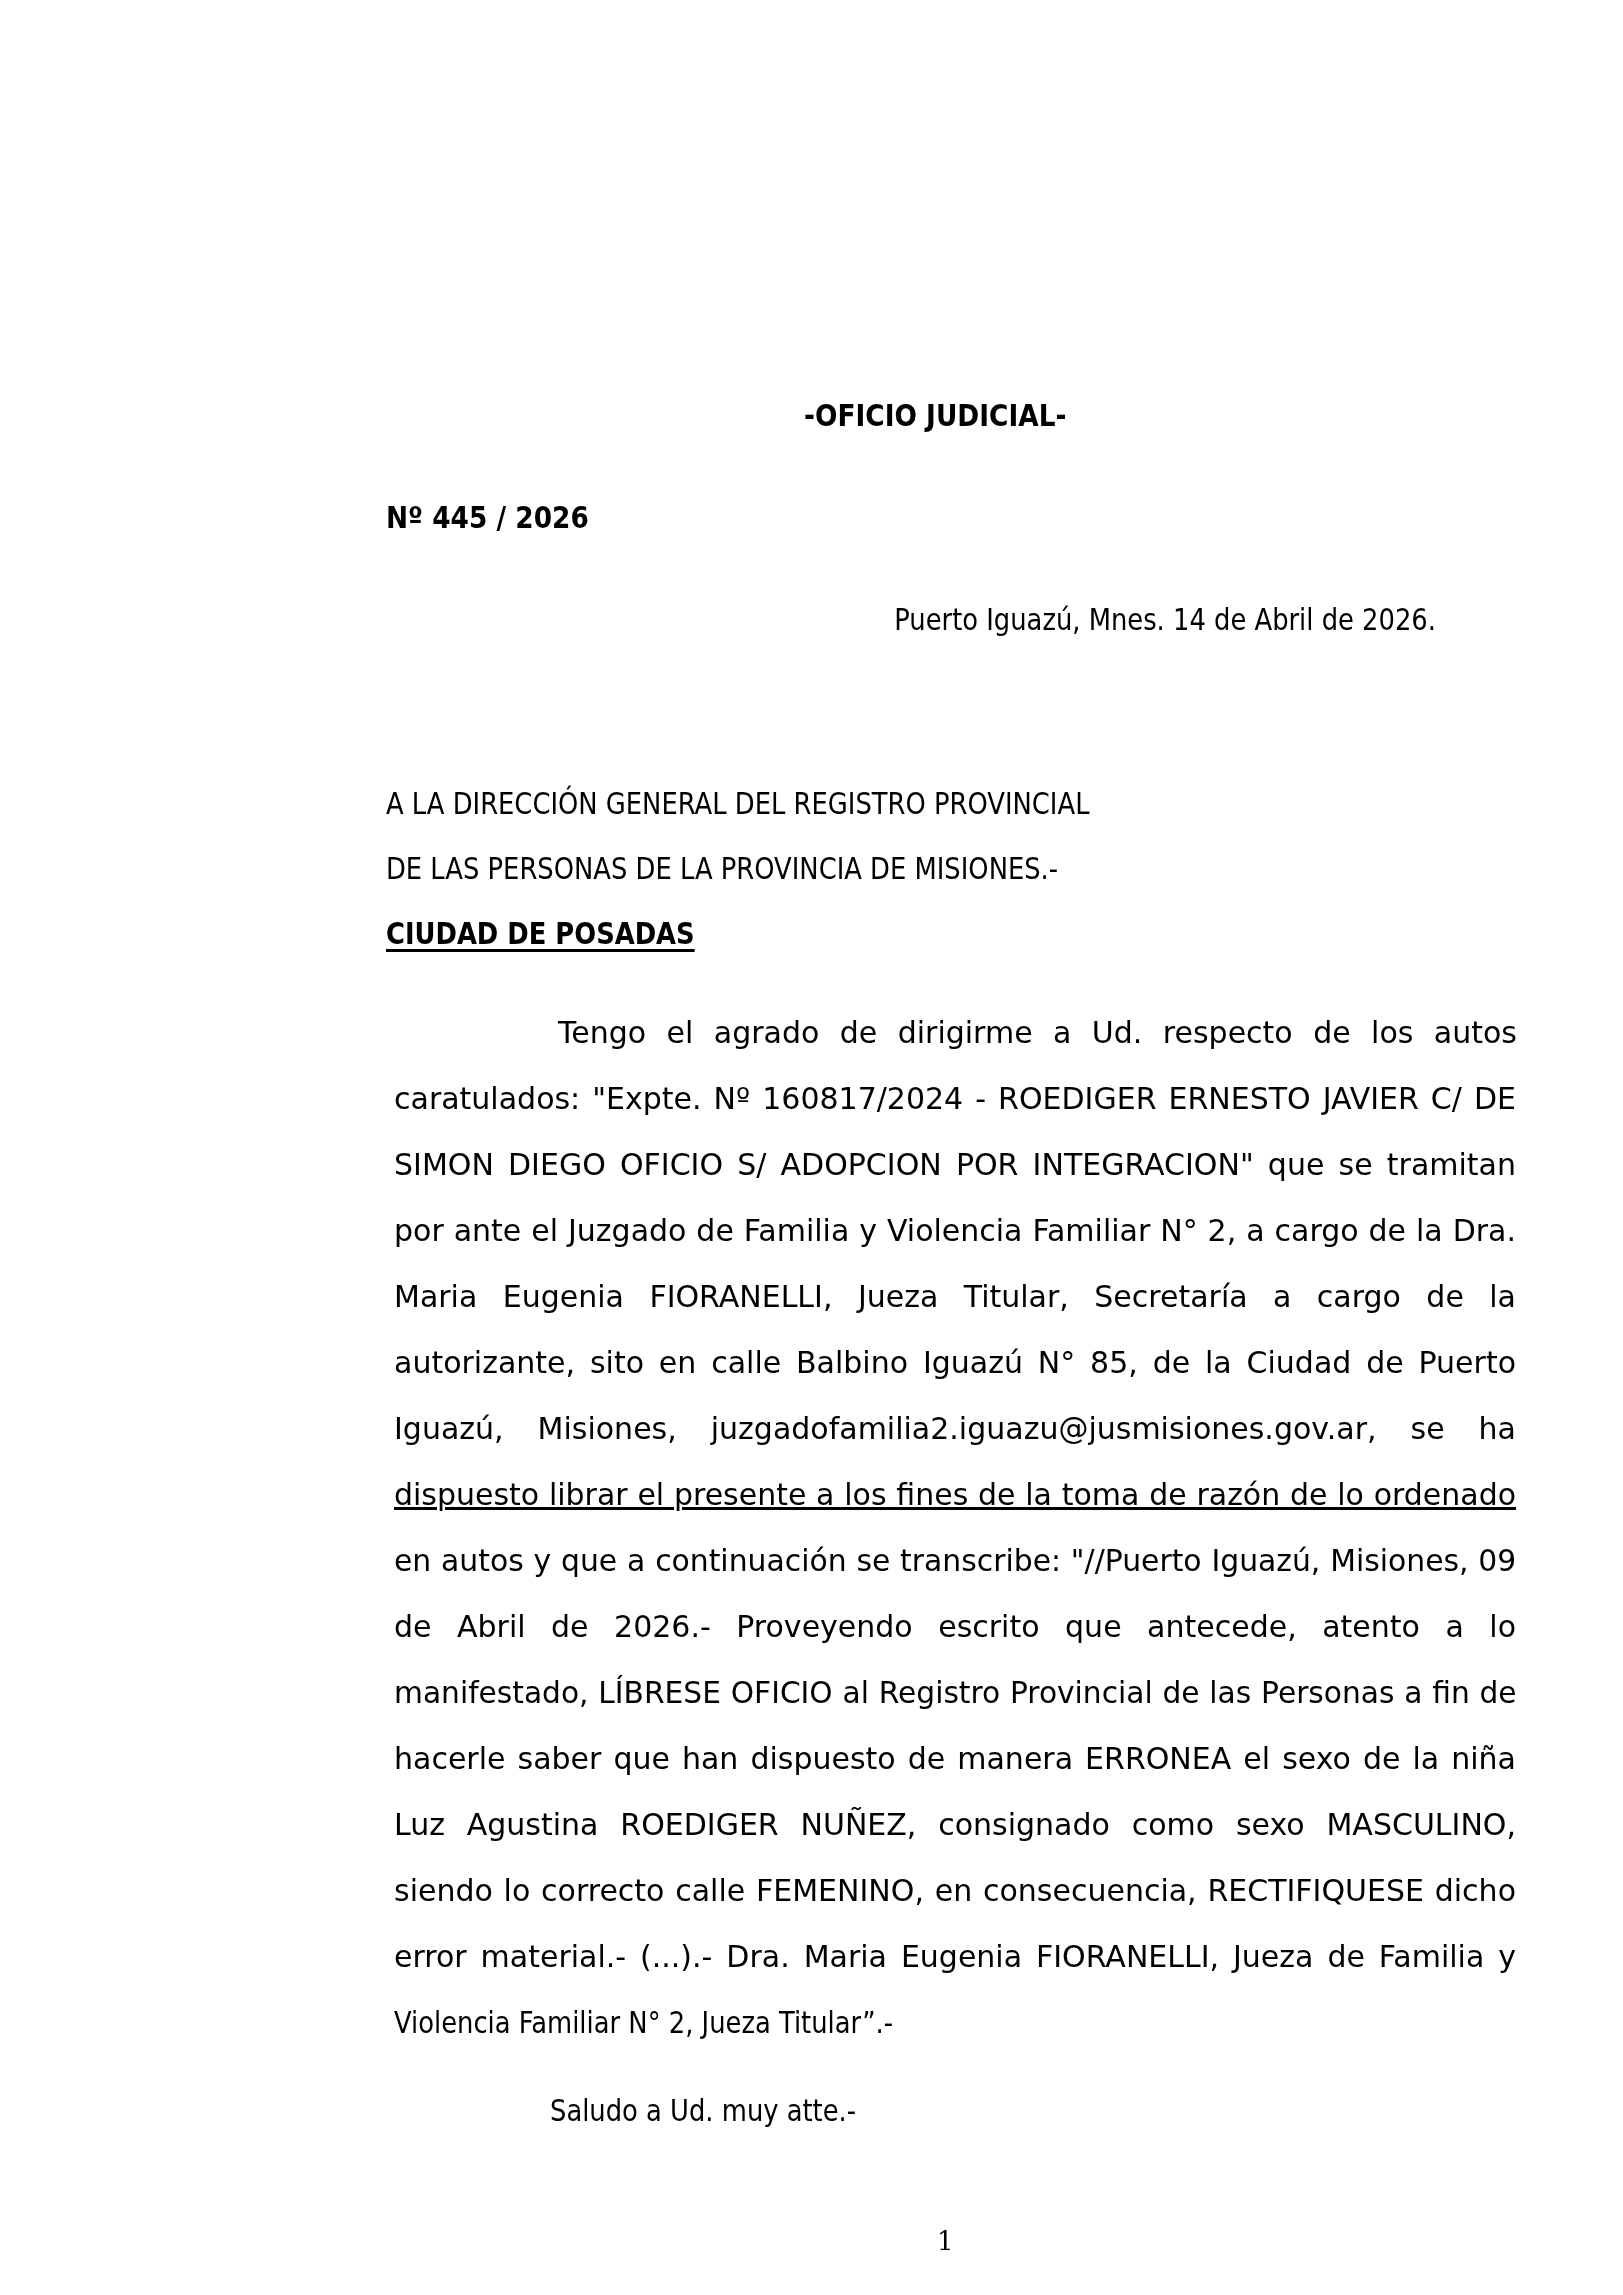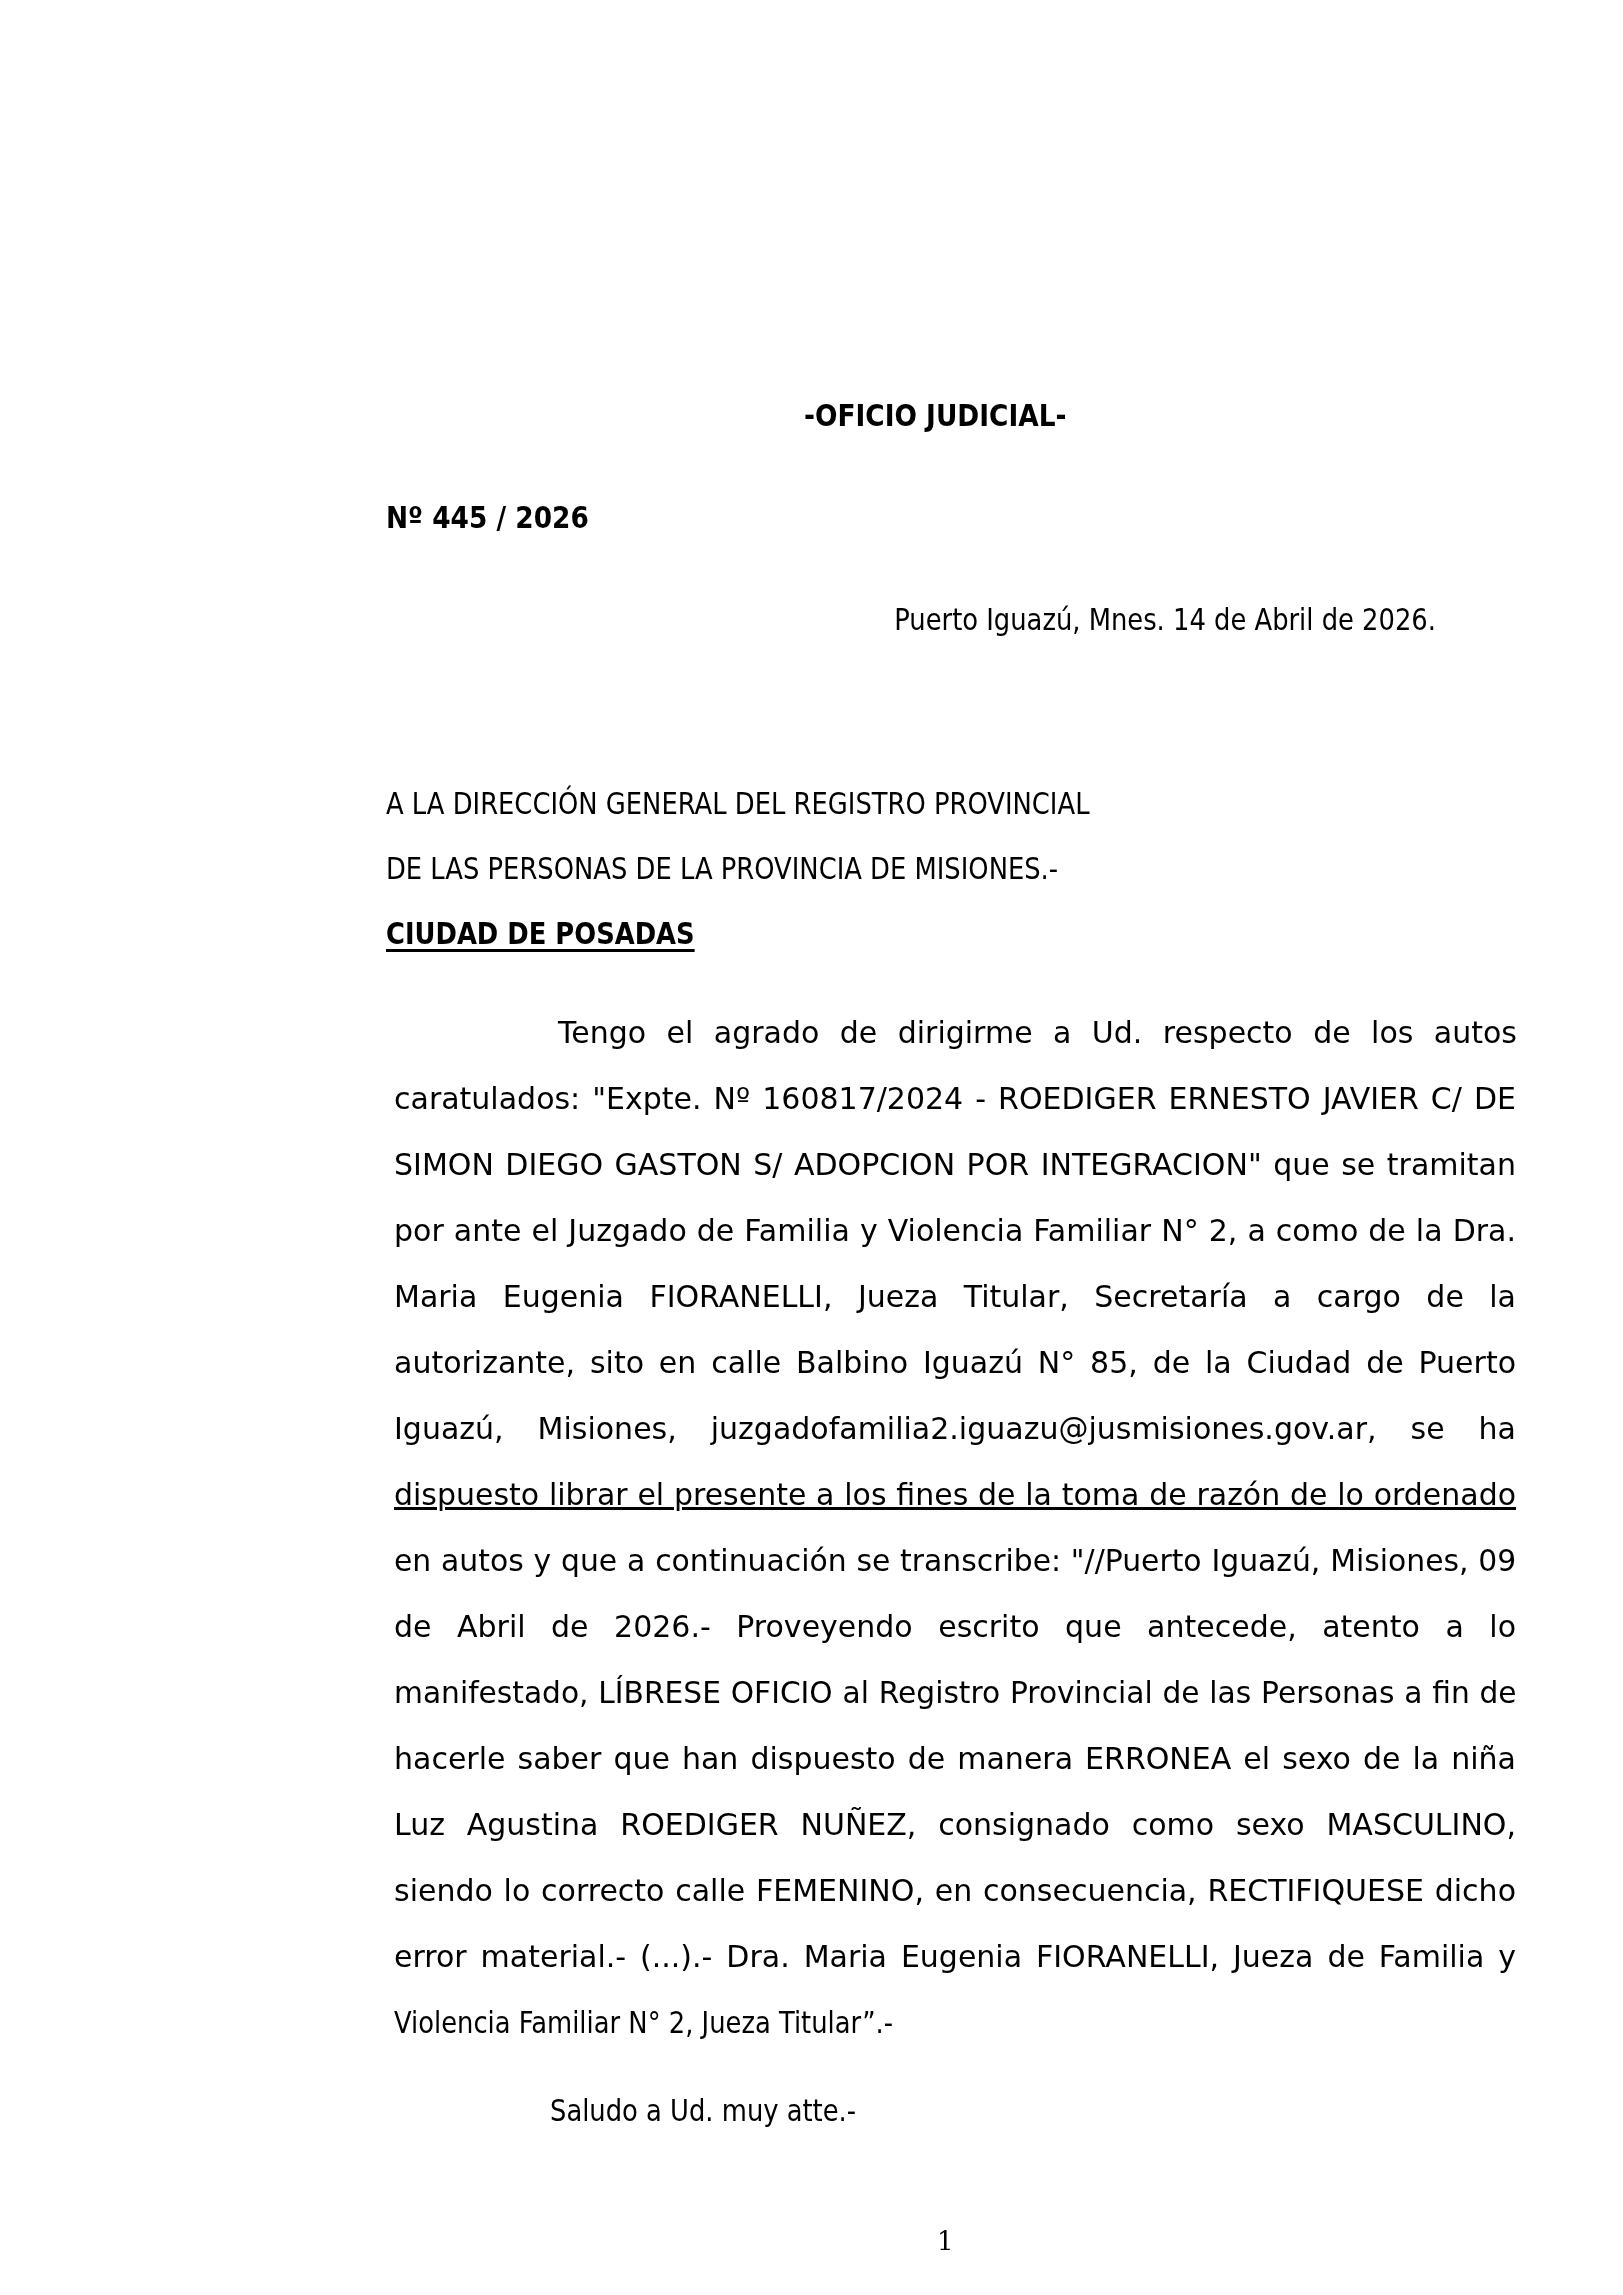--- a/index.html
+++ b/index.html
@@ -89,22 +89,22 @@
 
   <div class="abs addressee">
     <div>A LA DIRECCIÓN GENERAL DEL REGISTRO PROVINCIAL</div>
     <div>DE LAS PERSONAS DE LA PROVINCIA DE MISIONES.-</div>
     <div><span class="city">CIUDAD DE POSADAS</span></div>
   </div>
 
   <div class="body-text">
     <span class="line first"><span style="display: inline-block; white-space: nowrap; transform-origin: left top; transform: scaleX(1); width: 959px; text-align: justify; text-align-last: justify;">Tengo el agrado de dirigirme a Ud. respecto de los autos</span></span>
     <span class="line"><span style="display: inline-block; white-space: nowrap; transform-origin: left top; transform: scaleX(1); width: 1122px; text-align: justify; text-align-last: justify;">caratulados: "Expte. Nº 160817/2024 - ROEDIGER ERNESTO JAVIER C/ DE</span></span>
-    <span class="line"><span style="display: inline-block; white-space: nowrap; transform-origin: left top; transform: scaleX(1); width: 1122px; text-align: justify; text-align-last: justify;">SIMON DIEGO GASTON S/ ADOPCION POR INTEGRACION" que se tramitan</span></span>
-    <span class="line"><span style="display: inline-block; white-space: nowrap; transform-origin: left top; transform: scaleX(1); width: 1122px; text-align: justify; text-align-last: justify;">por ante el Juzgado de Familia y Violencia Familiar N° 2, a como de la Dra.</span></span>
+    <span class="line"><span style="display: inline-block; white-space: nowrap; transform-origin: left top; transform: scaleX(1); width: 1122px; text-align: justify; text-align-last: justify;">SIMON DIEGO OFICIO S/ ADOPCION POR INTEGRACION" que se tramitan</span></span>
+    <span class="line"><span style="display: inline-block; white-space: nowrap; transform-origin: left top; transform: scaleX(1); width: 1122px; text-align: justify; text-align-last: justify;">por ante el Juzgado de Familia y Violencia Familiar N° 2, a cargo de la Dra.</span></span>
     <span class="line"><span style="display: inline-block; white-space: nowrap; transform-origin: left top; transform: scaleX(1); width: 1122px; text-align: justify; text-align-last: justify;">Maria Eugenia FIORANELLI, Jueza Titular, Secretaría a cargo de la</span></span>
     <span class="line"><span style="display: inline-block; white-space: nowrap; transform-origin: left top; transform: scaleX(1); width: 1122px; text-align: justify; text-align-last: justify;">autorizante, sito en calle Balbino Iguazú N° 85, de la Ciudad de Puerto</span></span>
     <span class="line"><span style="display: inline-block; white-space: nowrap; transform-origin: left top; transform: scaleX(1); width: 1122px; text-align: justify; text-align-last: justify;">Iguazú, Misiones, juzgadofamilia2.iguazu@jusmisiones.gov.ar, se ha</span></span>
     <span class="line"><span style="display: inline-block; white-space: nowrap; transform-origin: left top; transform: scaleX(0.999126); width: 1123px; text-align: justify; text-align-last: justify; text-decoration: underline;">dispuesto librar el presente a los fines de la toma de razón de lo ordenado</span></span>
     <span class="line"><span style="display: inline-block; white-space: nowrap; transform-origin: left top; transform: scaleX(0.994068); width: 1129px; text-align: justify; text-align-last: justify;">en autos y que a continuación se transcribe: "//Puerto Iguazú, Misiones, 09</span></span>
     <span class="line"><span style="display: inline-block; white-space: nowrap; transform-origin: left top; transform: scaleX(1); width: 1122px; text-align: justify; text-align-last: justify;">de Abril de 2026.- Proveyendo escrito que antecede, atento a lo</span></span>
     <span class="line"><span style="display: inline-block; white-space: nowrap; transform-origin: left top; transform: scaleX(0.989069); width: 1135px; text-align: justify; text-align-last: justify;">manifestado, LÍBRESE OFICIO al Registro Provincial de las Personas a fin de</span></span>
     <span class="line"><span style="display: inline-block; white-space: nowrap; transform-origin: left top; transform: scaleX(1); width: 1122px; text-align: justify; text-align-last: justify;">hacerle saber que han dispuesto de manera ERRONEA el sexo de la niña</span></span>
     <span class="line"><span style="display: inline-block; white-space: nowrap; transform-origin: left top; transform: scaleX(1); width: 1122px; text-align: justify; text-align-last: justify;">Luz Agustina ROEDIGER NUÑEZ, consignado como sexo MASCULINO,</span></span>
     <span class="line"><span style="display: inline-block; white-space: nowrap; transform-origin: left top; transform: scaleX(1); width: 1122px; text-align: justify; text-align-last: justify;">siendo lo correcto calle FEMENINO, en consecuencia, RECTIFIQUESE dicho</span></span>

